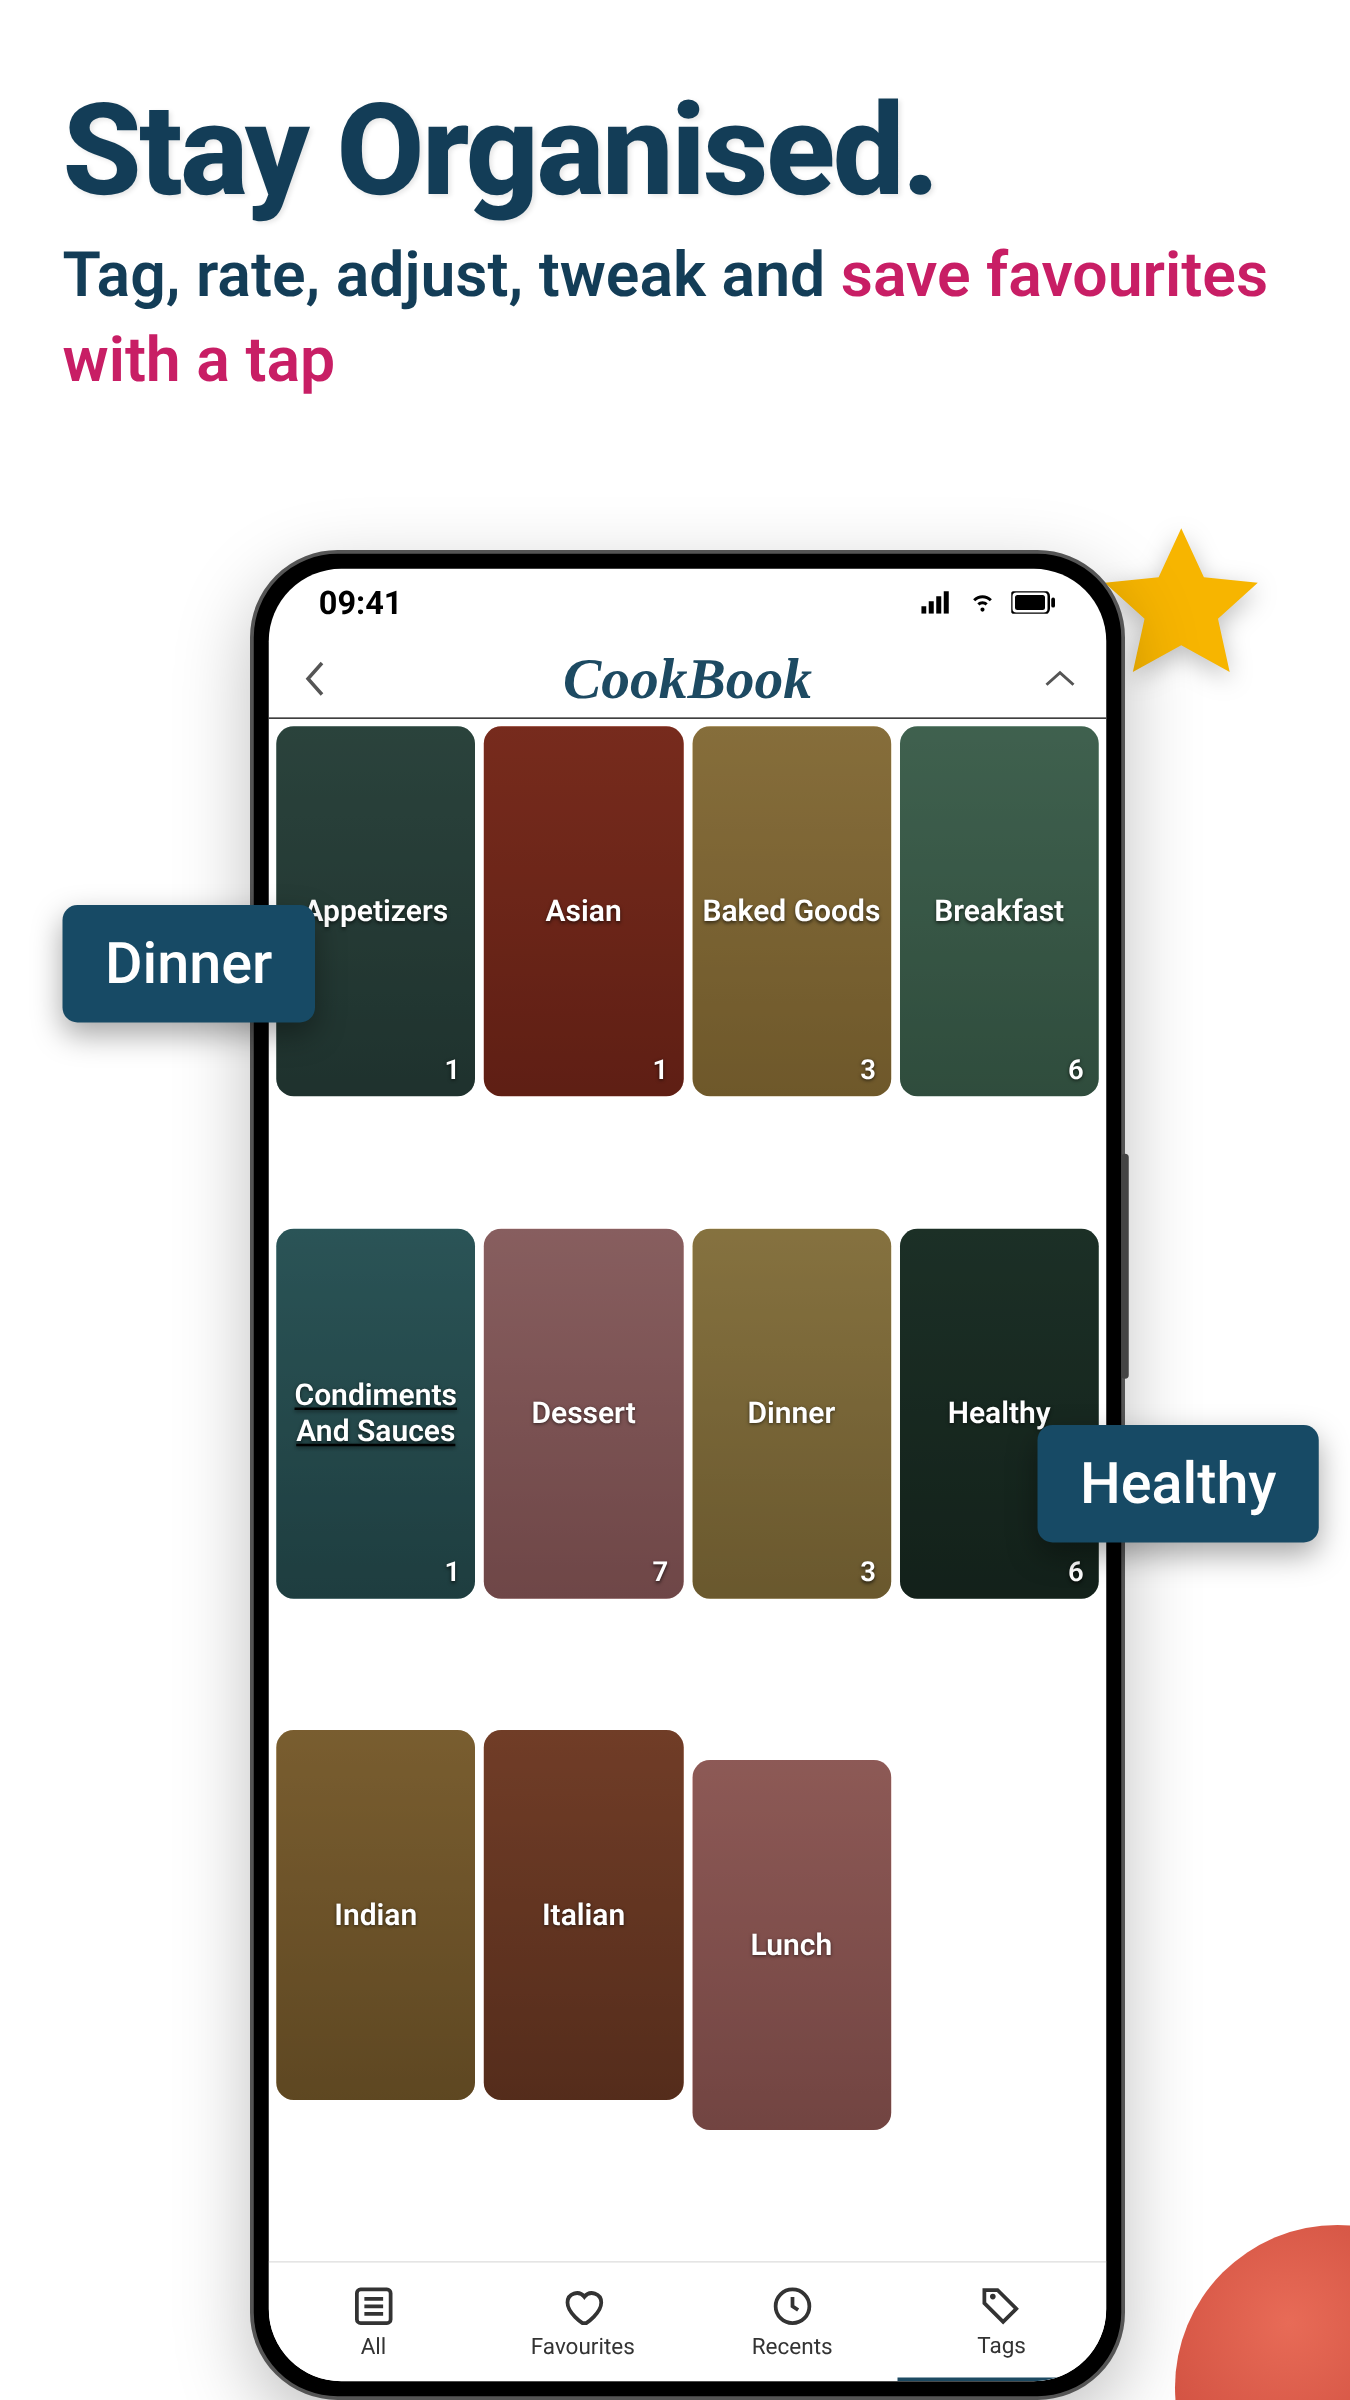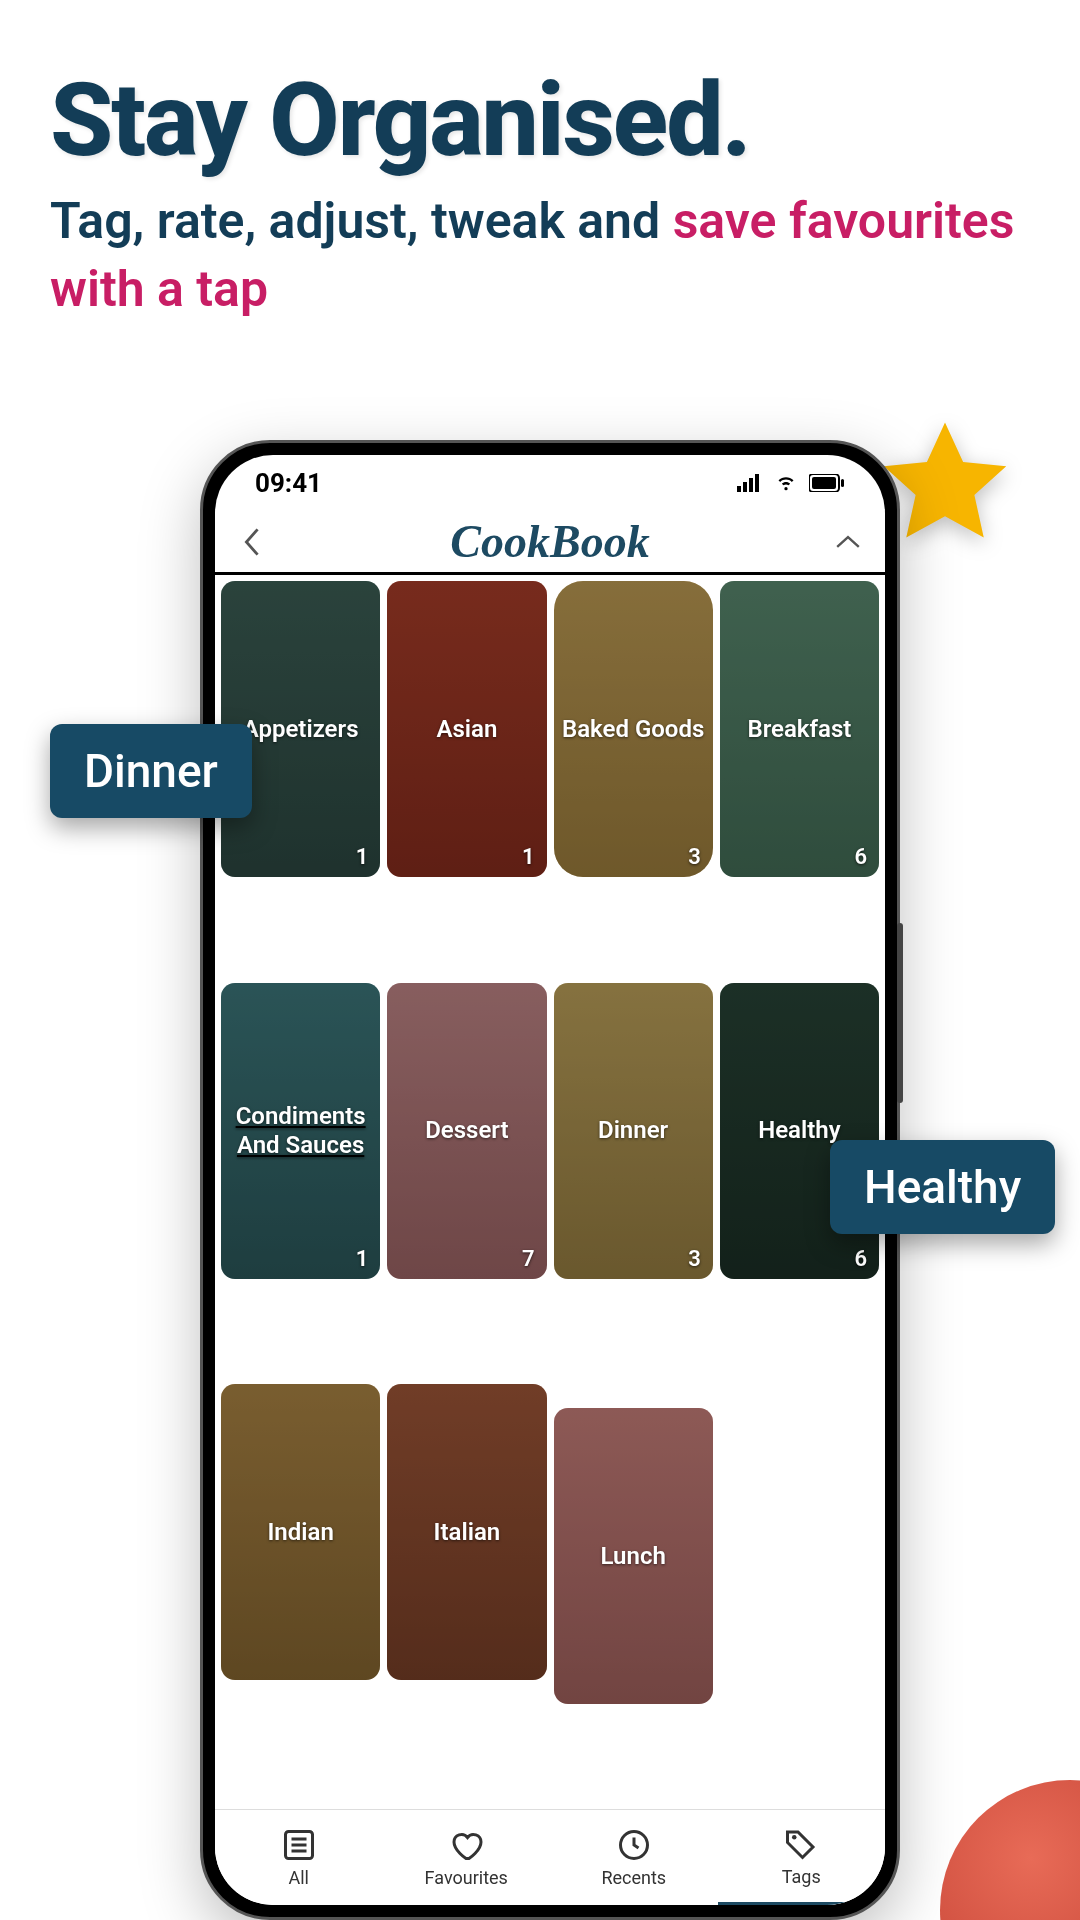--- a/index.html
+++ b/index.html
@@ -74,21 +74,21 @@
     font-size: 26px;
     font-weight: 700;
     color: #000;
   }
   .status-right { display: flex; gap: 10px; align-items: center; }
   .sig, .wifi, .batt { display:inline-block; }
 
   
   .app-header {
     height: 64px;
-    border-bottom: 3px solid #000000;
+    border-bottom: 1px solid #000000;
     display: flex;
     align-items: center;
     justify-content: space-between;
     padding: 0 22px;
     text-align: right;
   }
   .chev {
     width: 30px; height: 30px; display:flex; align-items:center; justify-content:center;
     color:#444;
   }
@@ -144,21 +144,21 @@
   }
   
   .row-1 { height: 296px; }
   .row-2 { height: 296px; }
   .row-3 { height: 296px; }
   .row-4 { height: 296px; }
 
   
   .bg1{background:linear-gradient(#3f6359,#2e4a44);}
   .bg2{background:linear-gradient(#b0402b,#8c2e1e);}
-  .bg3{background:linear-gradient(#c6a257,#a3823f);border-radius:29px;}
+  .bg3{background:linear-gradient(#c6a257,#a3823f);}
   .bg4{background:linear-gradient(#5e8f74,#46715a);}
   .bg5{background:linear-gradient(#3f7c80,#2d5b5e);text-decoration:underline;}
   .bg6{background:linear-gradient(#c88b8c,#a36869);}
   .bg7{background:linear-gradient(#c5a85e,#9c8244);}
   .bg8{background:linear-gradient(#4e95a8,#35707f);}
   .bg9{background:linear-gradient(#2a4739,#1c3127);}
   .bg10{background:linear-gradient(#b38a47,#8b6932);}
   .bg11{background:linear-gradient(#a65a3a,#7d4229);}
   .bg12{background:linear-gradient(#d0847f,#a86561);margin-top:24px;}
 

